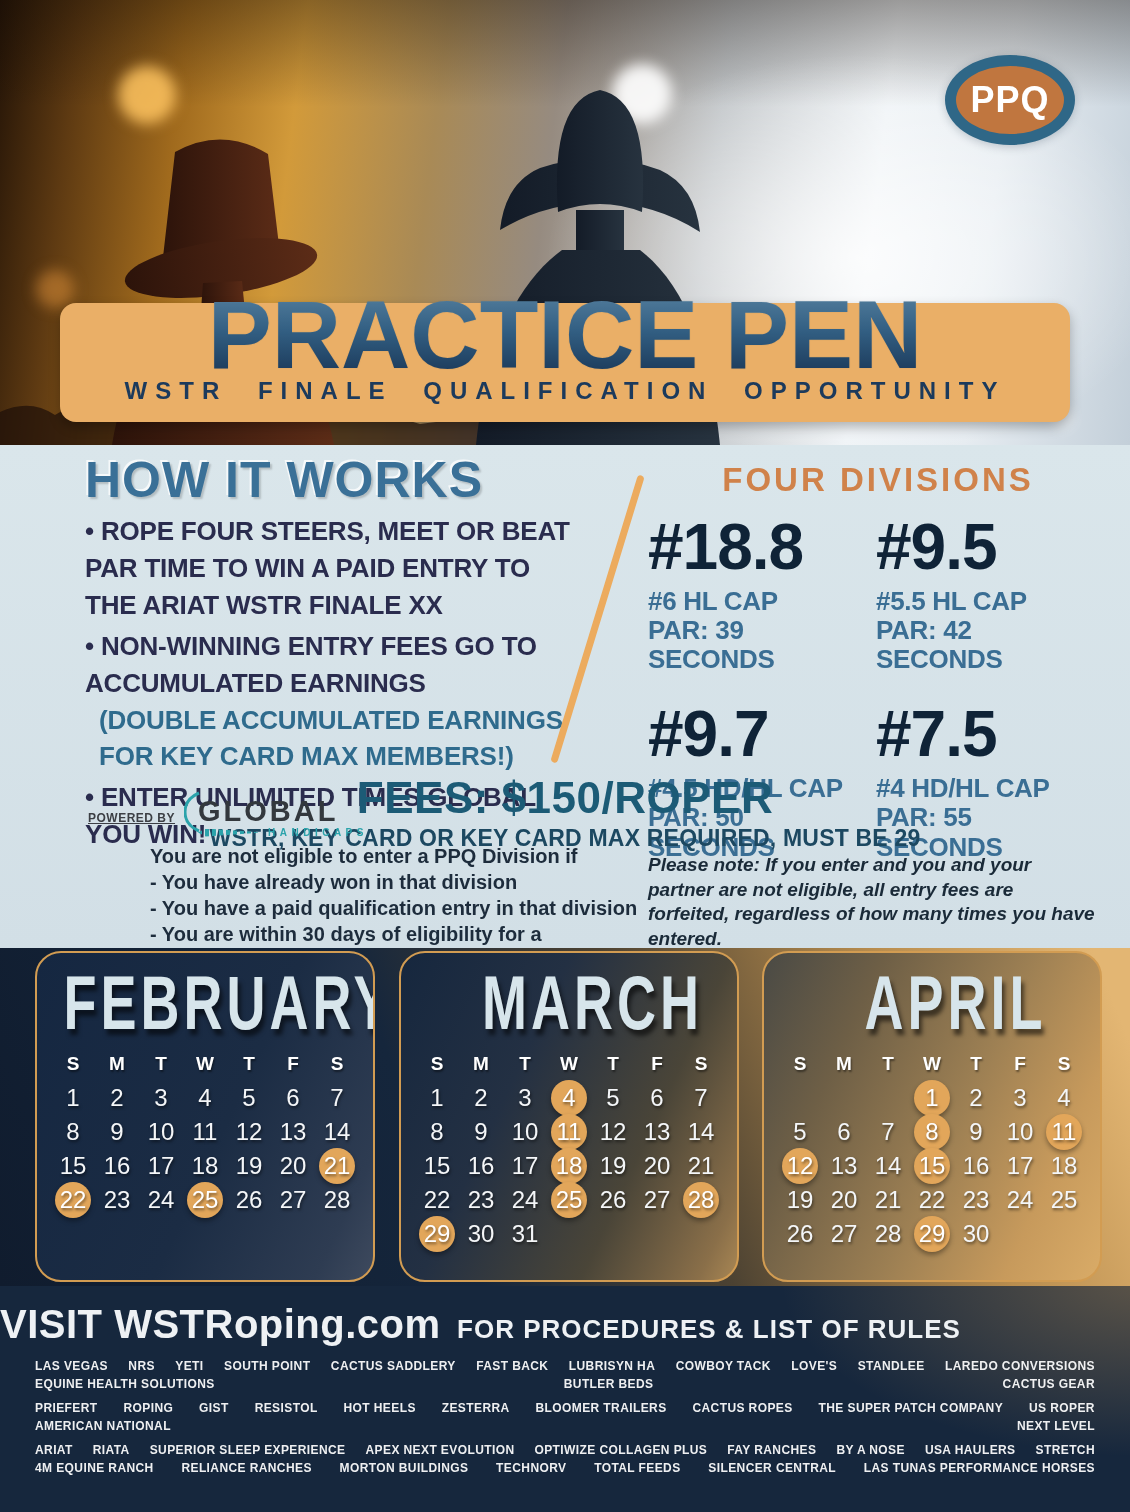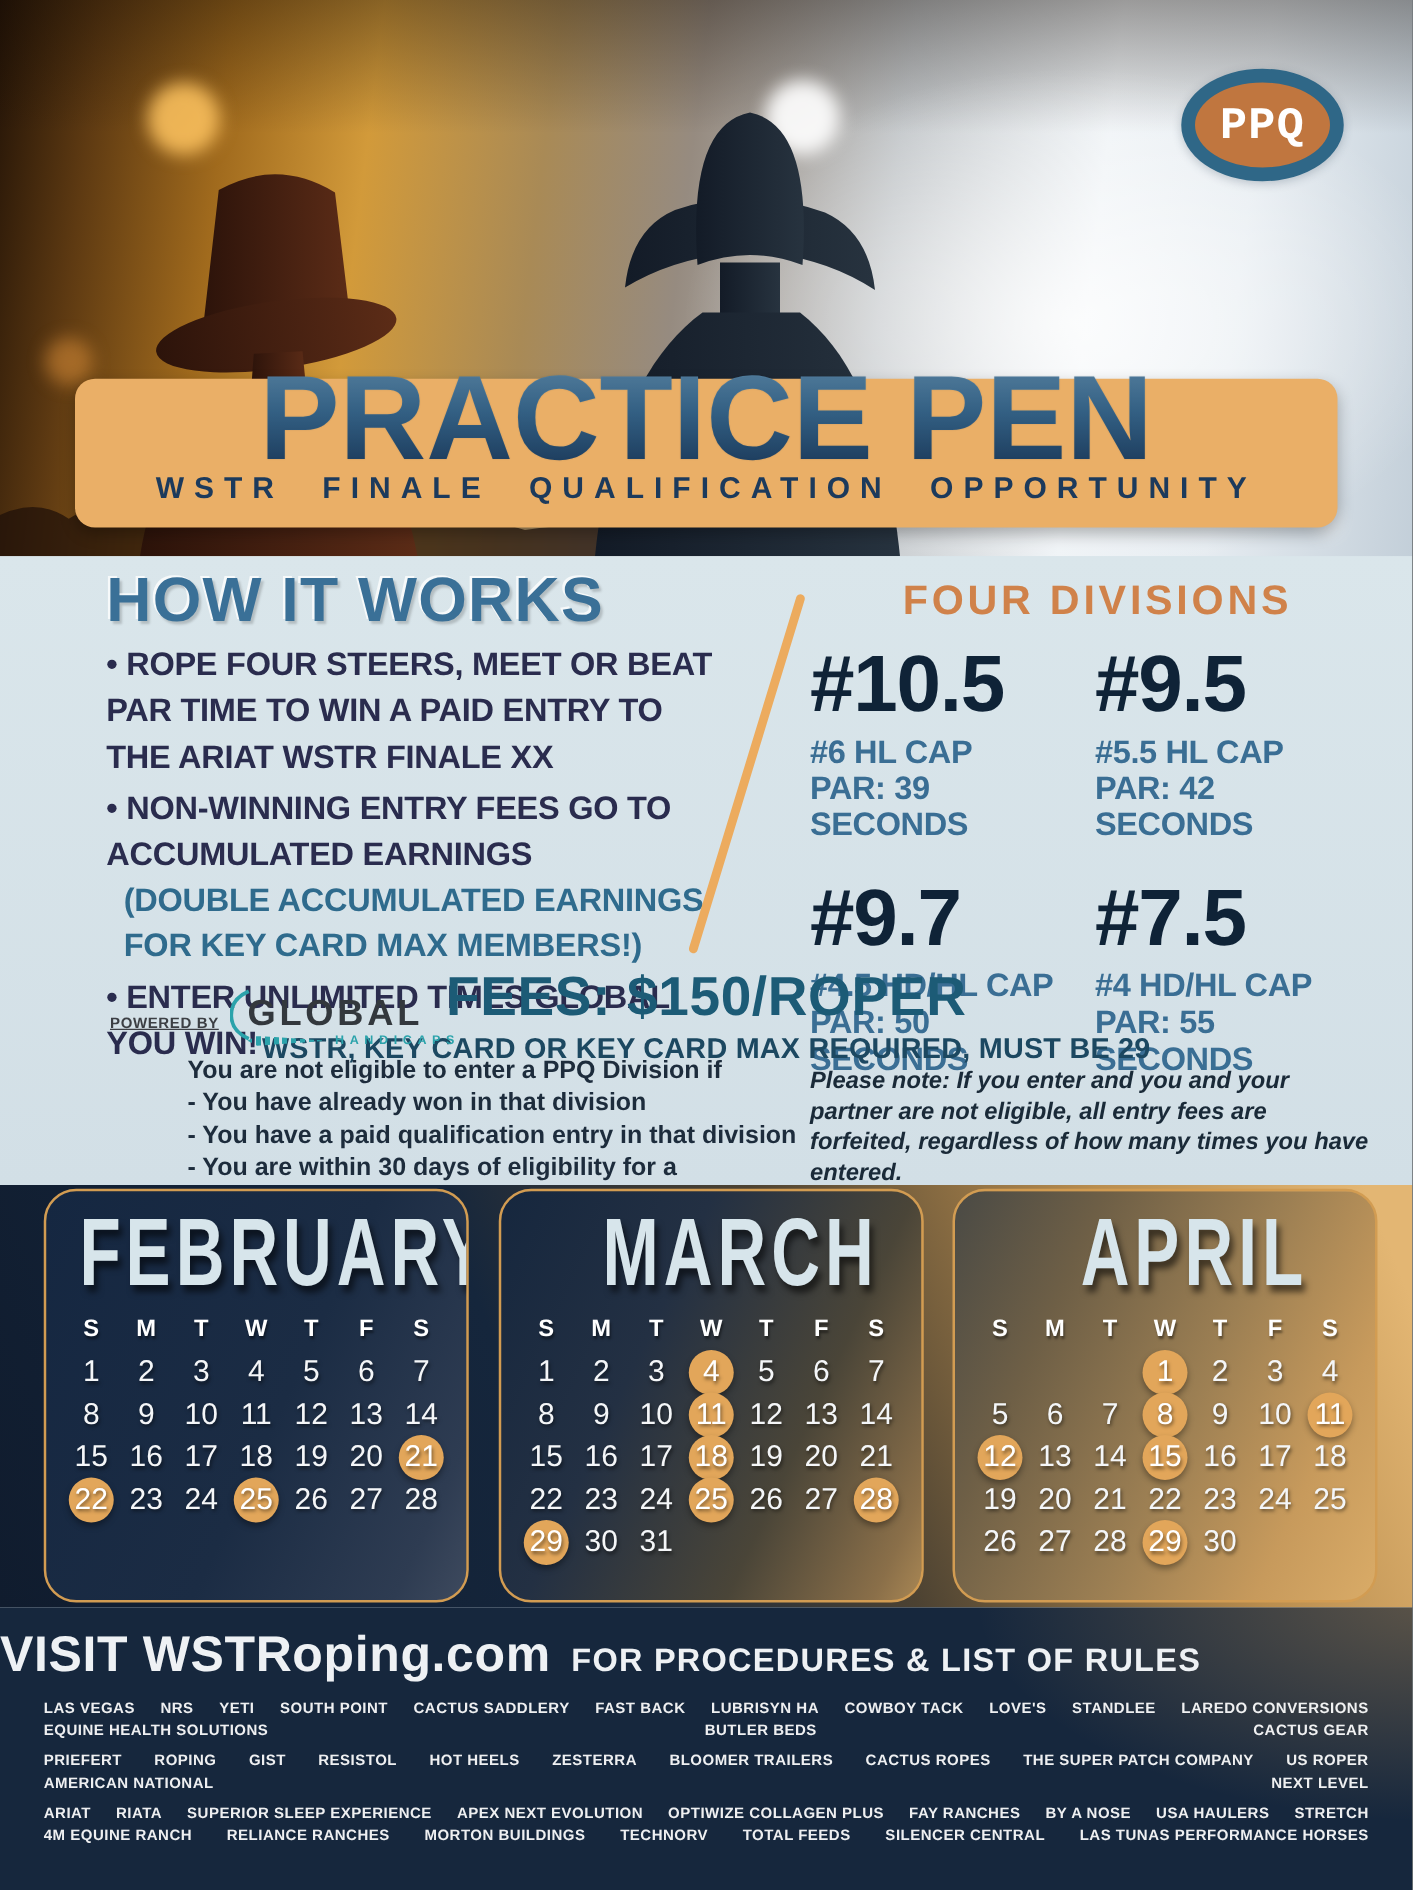--- a/index.html
+++ b/index.html
@@ -24,21 +24,21 @@
   .bk4 { left:998px; top:320px; width:26px; height:26px; background:rgba(255,255,255,.65); }
   .bk5 { left:1052px; top:408px; width:20px; height:20px; background:rgba(255,255,255,.6); }
   .hero svg.sil { position:absolute; left:0; top:0; }
 
   .ppq-badge {
     position:absolute; left:945px; top:55px; width:130px; height:90px;
     background:#c0763f; border:11px solid #2f6787; border-radius:50%;
     display:flex; align-items:center; justify-content:center;
     box-shadow:0 2px 8px rgba(40,60,80,.25);
   }
-  .ppq-badge span { color:#fff; font-size:36px; font-weight:900; letter-spacing:1px;font-family:Liberation Mono, monospace; }
+  .ppq-badge span { color:#fff; font-size:36px; font-weight:900; letter-spacing:1px; }
 
   
   .banner {
     position:absolute; top:303px; left:60px; width:1010px; height:119px;
     background:#eaaf67; border-radius:16px; text-align:center;
     box-shadow:0 5px 12px rgba(0,0,0,.28);
   }
   .banner-title {
     margin-top:-16px; font-size:96px; font-weight:900; letter-spacing:0px; line-height:1.0;
     background:linear-gradient(180deg,#6d9cba 0%, #3c6e93 45%, #173353 100%);
@@ -190,21 +190,21 @@
       <p class="note">(DOUBLE ACCUMULATED EARNINGS FOR KEY CARD MAX MEMBERS!)</p>
       <p>• ENTER UNLIMITED TIMES GLOBAL YOU WIN!</p>
     </div>
 
     <div class="slash"></div>
 
     <div class="divisions">
       <div class="div-heading">FOUR DIVISIONS</div>
       <div class="div-grid">
         <div>
-          <div class="div-num">#10.5</div>
+          <div class="div-num">#18.8</div>
           <div class="div-cap">#6 HL CAP</div>
           <div class="div-par">PAR: 39 SECONDS</div>
         </div>
         <div>
           <div class="div-num">#9.5</div>
           <div class="div-cap">#5.5 HL CAP</div>
           <div class="div-par">PAR: 42 SECONDS</div>
         </div>
         <div>
           <div class="div-num">#9.7</div>

